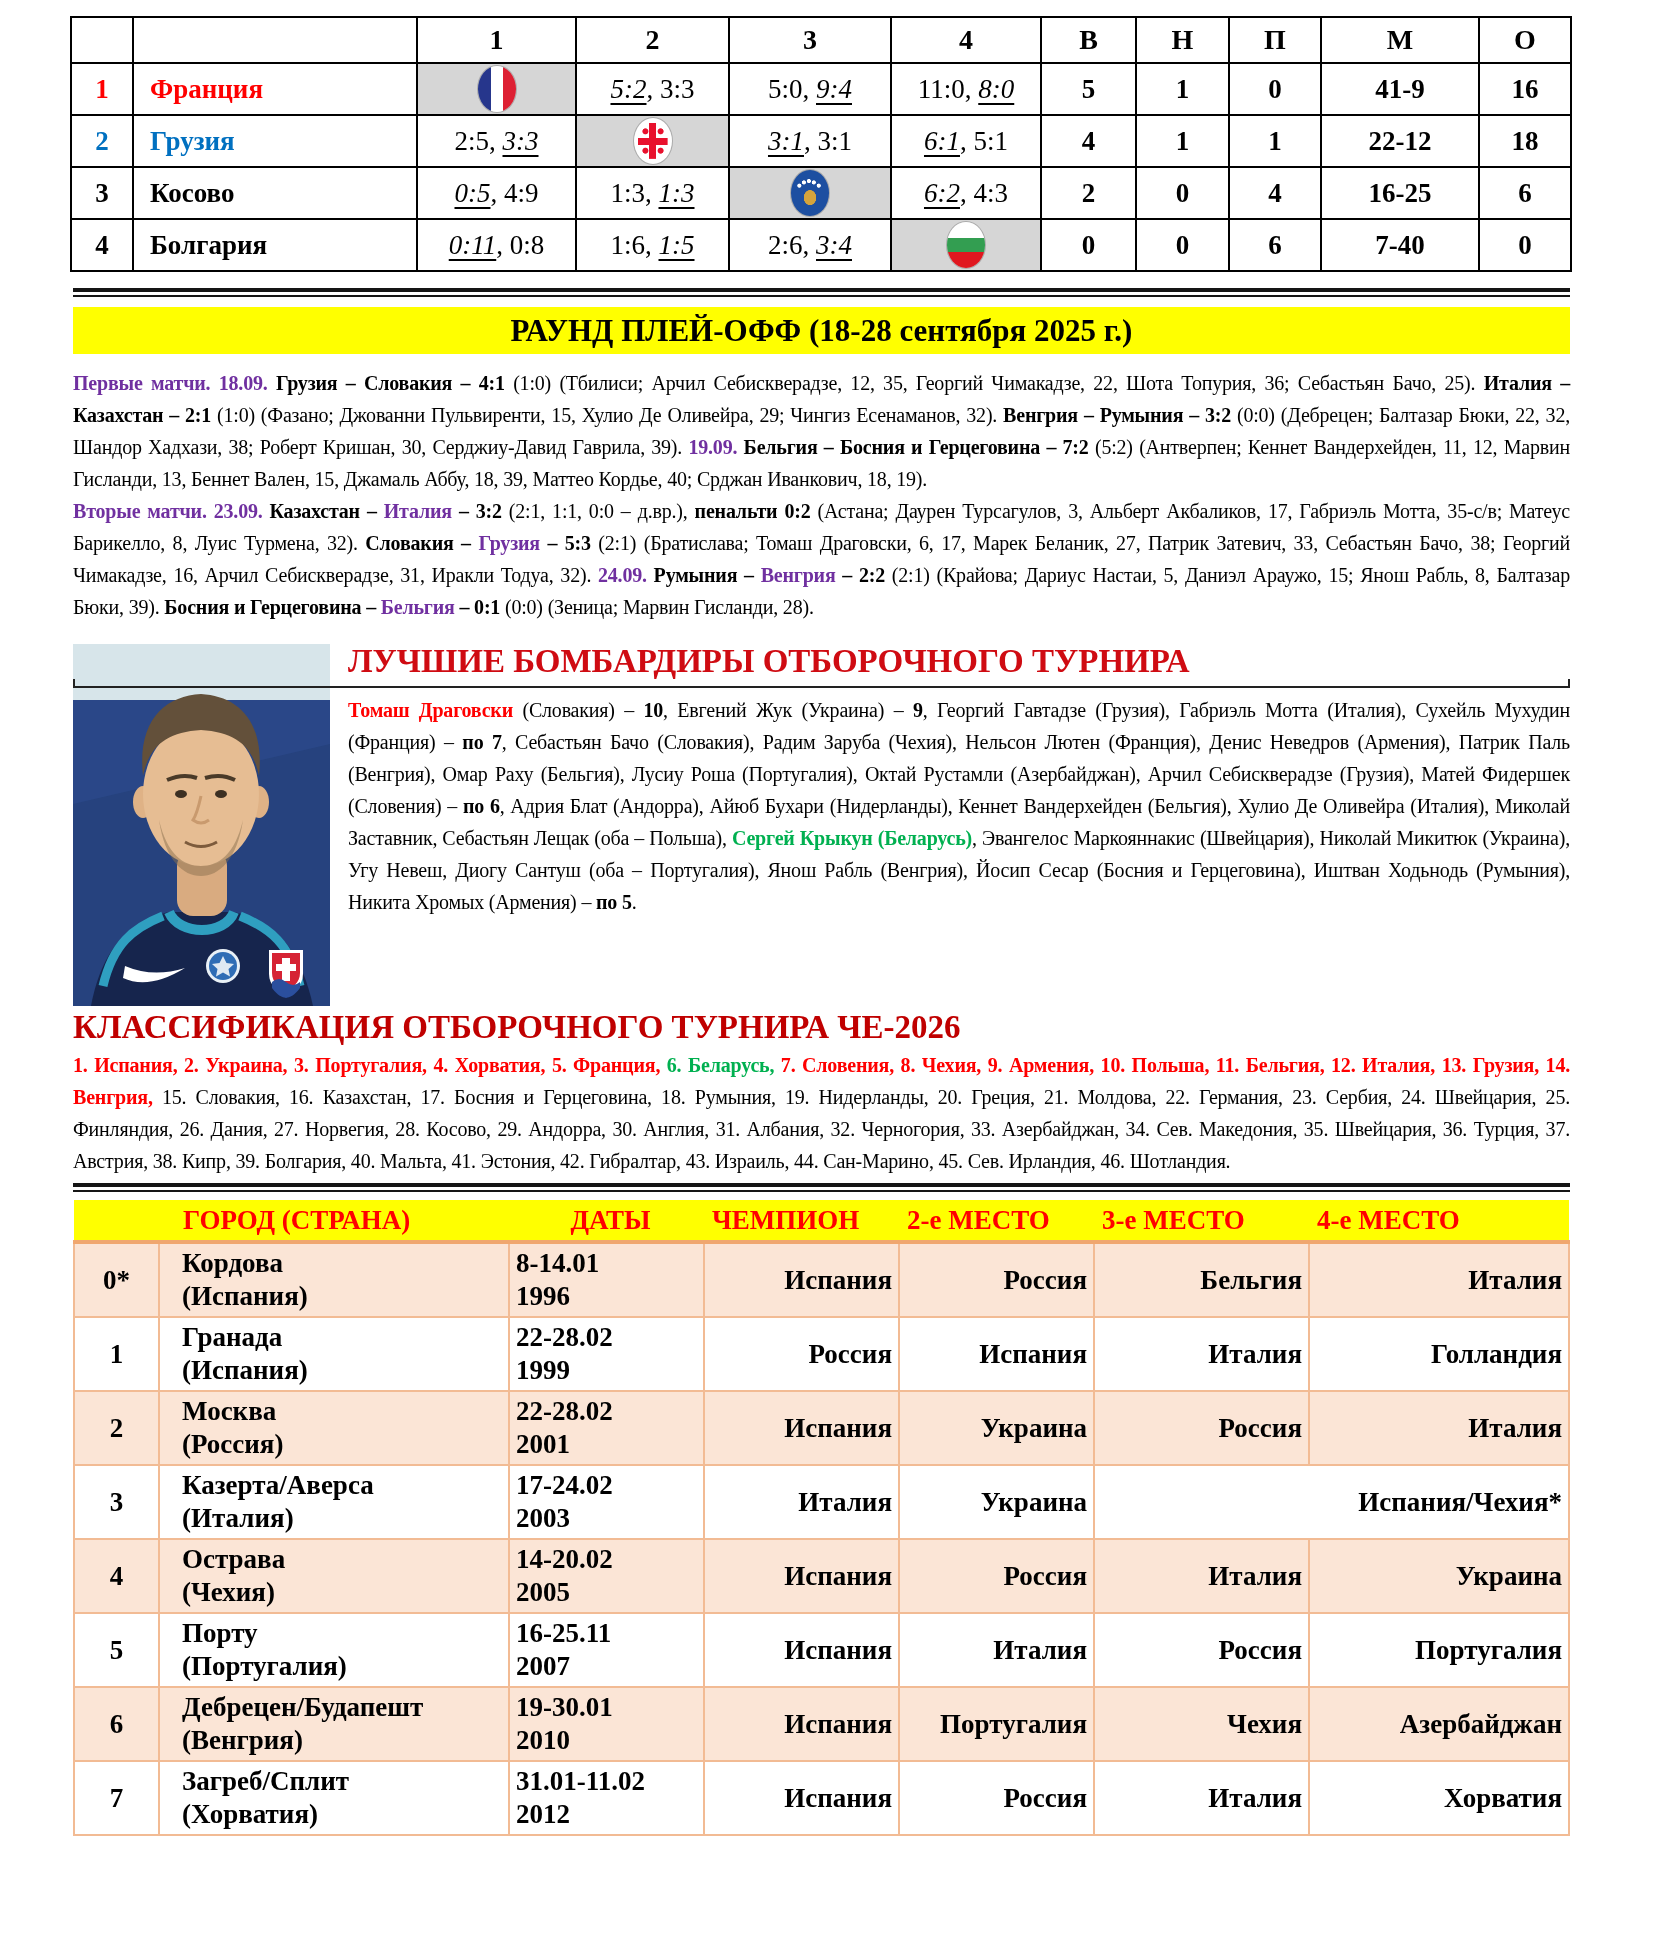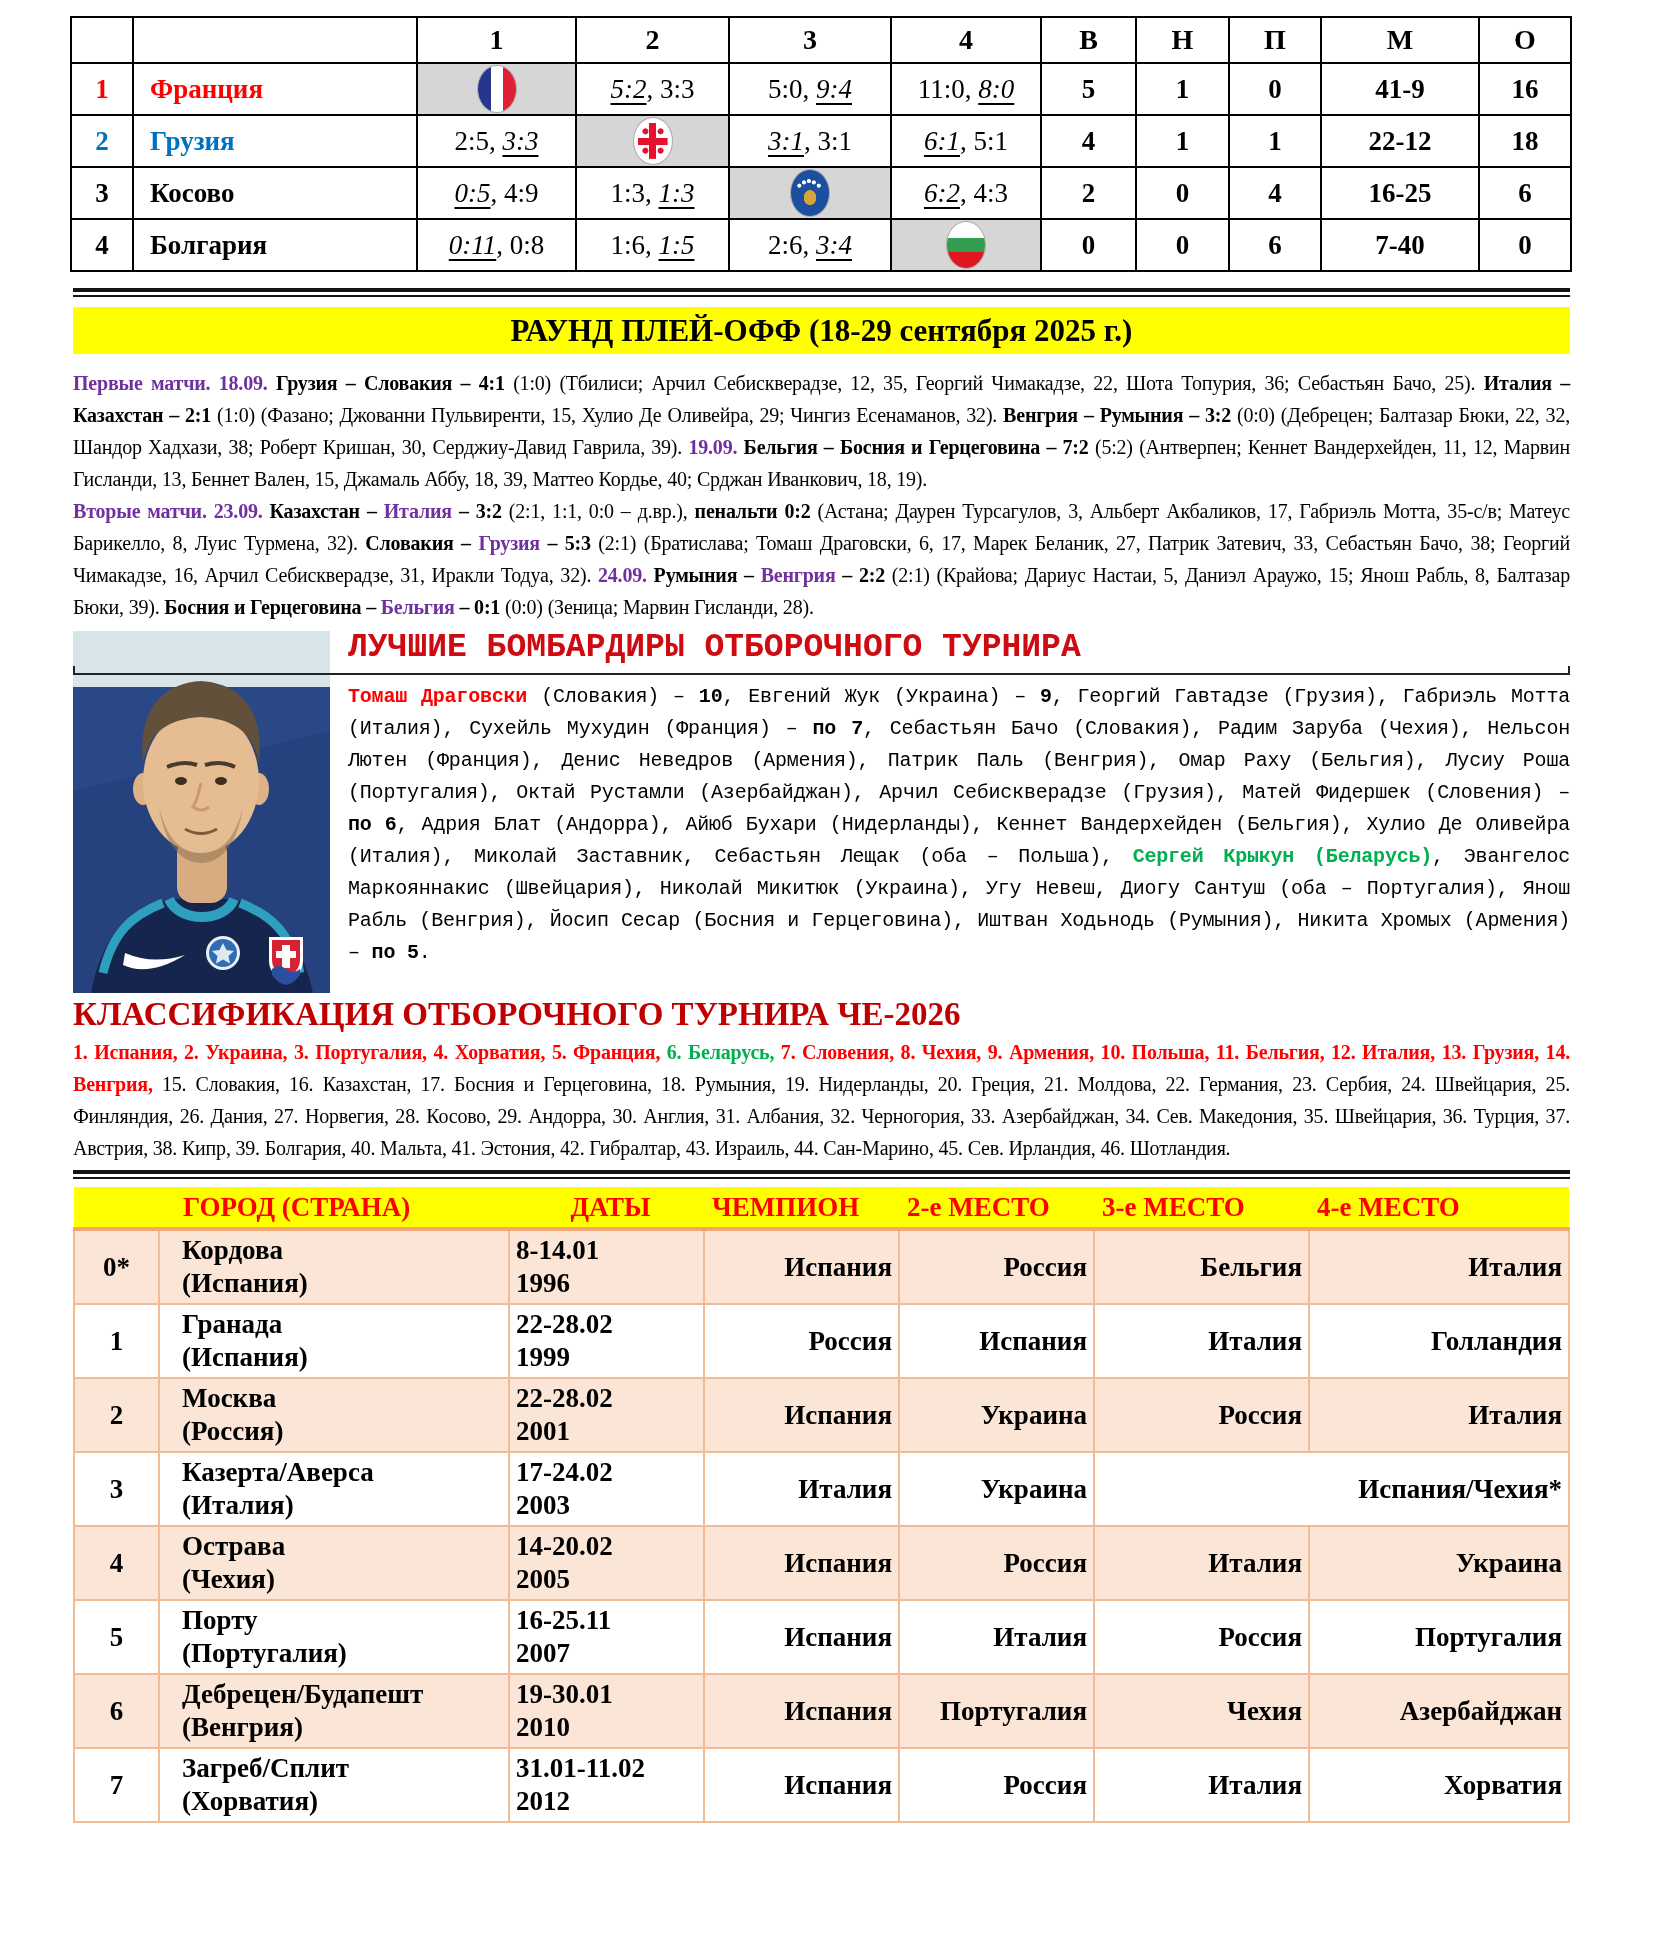--- a/index.html
+++ b/index.html
@@ -57,21 +57,21 @@
   
   .double-rule{margin-top:16px;height:9px;border-top:4px solid #151515;border-bottom:2px solid #151515;}
   .banner{margin-top:10px;background:var(--yellow);height:47px;line-height:47px;
           text-align:center;font-weight:bold;font-size:31px;}
 
   
   p.doc{margin:0;font-size:20px;line-height:32px;text-align:justify;letter-spacing:-0.2px;}
   p.doc.first{margin-top:13px;}
 
   
-  .scorers{margin-top:4px;font-family:Liberation Mono, monospace;}
+  .scorers{margin-top:17px;}
   .photo{float:left;width:257px;height:362px;margin:4px 18px 2px 0;display:block;}
   h2{margin:0;font-size:33px;line-height:38px;font-weight:bold;}
   h2.scorers-title{color:#cf0b12;padding:2px 0 6px 0;border-bottom:2px solid #222;position:relative;}
   h2.scorers-title i.tick{position:absolute;bottom:-2px;width:2px;height:9px;background:#222;font-style:normal;}
   h2.scorers-title i.tick.l{left:0;} h2.scorers-title i.tick.r{right:0;}
   .scorers p.doc{margin-top:6px;}
   h2.section-title{color:var(--dark-red);clear:both;margin-top:8px;}
   .classification p.doc{margin-top:3px;}
   h2.medal-title{color:var(--dark-red);margin-top:12px;}
   .double-rule.thin{margin-top:6px;}
@@ -178,21 +178,21 @@
           <td class="stat">0</td>
           <td class="stat">6</td>
           <td class="stat">7-40</td>
           <td class="stat">0</td>
         </tr>
       </tbody>
   </table>
 
   <div class="double-rule"></div>
 
-  <div class="banner">РАУНД ПЛЕЙ-ОФФ (18-29 сентября 2025 г.)</div>
+  <div class="banner">РАУНД ПЛЕЙ-ОФФ (18-28 сентября 2025 г.)</div>
 
   <p class="doc first"><span class="purple b">Первые матчи. 18.09. </span><span class="b">Грузия – Словакия – 4:1 </span><span>(1:0) (Тбилиси; Арчил Себискверадзе, 12, 35, Георгий Чимакадзе, 22, Шота Топурия, 36; Себастьян Бачо, 25). </span><span class="b">Италия – Казахстан – 2:1 </span><span>(1:0) (Фазано; Джованни Пульвиренти, 15, Хулио Де Оливейра, 29; Чингиз Есенаманов, 32). </span><span class="b">Венгрия – Румыния – 3:2 </span><span>(0:0) (Дебрецен; Балтазар Бюки, 22, 32, Шандор Хадхази, 38; Роберт Кришан, 30, Серджиу-Давид Гаврила, 39). </span><span class="purple b">19.09. </span><span class="b">Бельгия – Босния и Герцеговина – 7:2 </span><span>(5:2) (Антверпен; Кеннет Вандерхейден, 11, 12, Марвин Гисланди, 13, Беннет Вален, 15, Джамаль Аббу, 18, 39, Маттео Кордье, 40; Срджан Иванкович, 18, 19).</span></p>
 
   <p class="doc"><span class="purple b">Вторые матчи. 23.09. </span><span class="b">Казахстан – </span><span class="purple b">Италия</span><span class="b"> – 3:2 </span><span>(2:1, 1:1, 0:0 – д.вр.), </span><span class="b">пенальти 0:2 </span><span>(Астана; Даурен Турсагулов, 3, Альберт Акбаликов, 17, Габриэль Мотта, 35-с/в; Матеус Барикелло, 8, Луис Турмена, 32). </span><span class="b">Словакия – </span><span class="purple b">Грузия</span><span class="b"> – 5:3 </span><span>(2:1) (Братислава; Томаш Драговски, 6, 17, Марек Беланик, 27, Патрик Затевич, 33, Себастьян Бачо, 38; Георгий Чимакадзе, 16, Арчил Себискверадзе, 31, Иракли Тодуа, 32). </span><span class="purple b">24.09. </span><span class="b">Румыния – </span><span class="purple b">Венгрия</span><span class="b"> – 2:2 </span><span>(2:1) (Крайова; Дариус Настаи, 5, Даниэл Араужо, 15; Янош Рабль, 8, Балтазар Бюки, 39). </span><span class="b">Босния и Герцеговина – </span><span class="purple b">Бельгия</span><span class="b"> – 0:1 </span><span>(0:0) (Зеница; Марвин Гисланди, 28).</span></p>
 
   <div class="scorers">
     <svg class="photo" viewBox="0 0 257 362" xmlns="http://www.w3.org/2000/svg" aria-hidden="true">
       <rect width="257" height="362" fill="#26427e"></rect>
       <rect width="257" height="56" fill="#d7e5ea"></rect>
       <path d="M0 56 h257 v44 L0 160 Z" fill="#2d4d90" opacity="0.55"></path>

